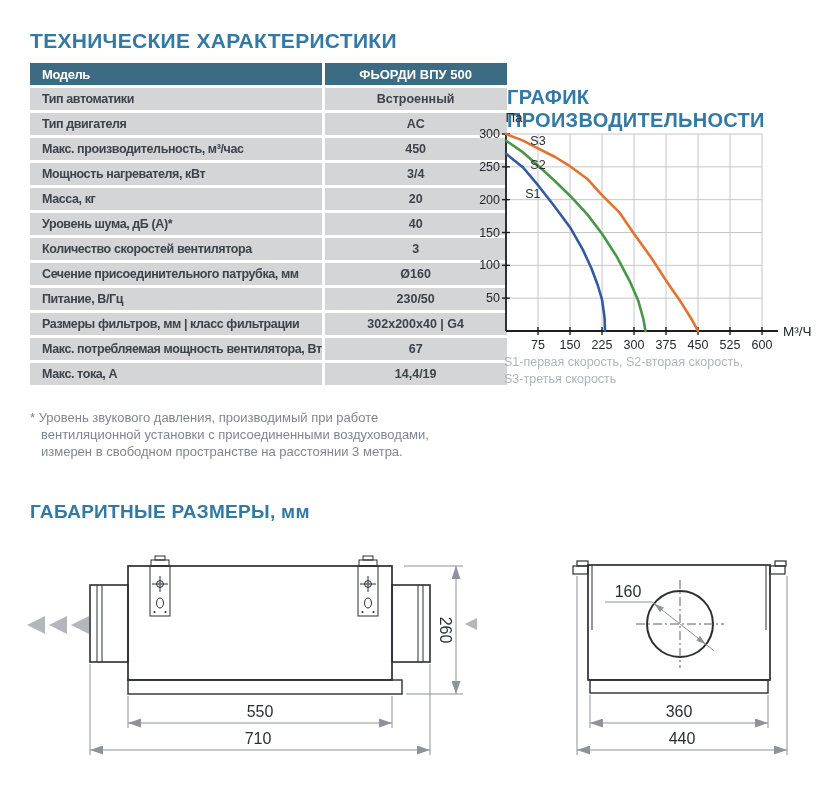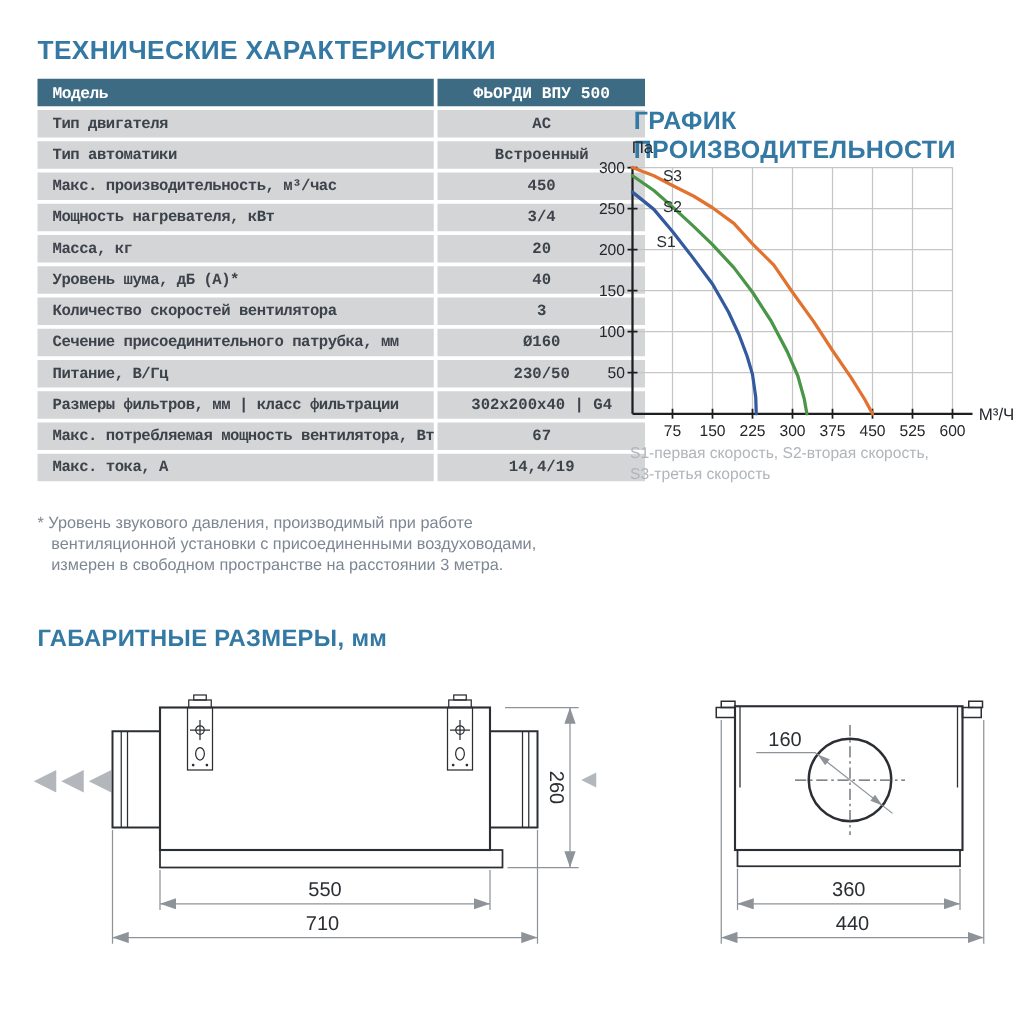--- a/index.html
+++ b/index.html
@@ -12,24 +12,24 @@
   }
   #tech-title{left:30px;top:29px;font-size:21px;}
   #chart-title{left:507px;top:86px;font-size:20px;}
   #dims-title{left:30px;top:501px;font-size:19px;}
 
   table.spec{
     position:absolute;left:27px;top:60px;border-collapse:separate;border-spacing:3px;
   }
   table.spec th, table.spec td{
     height:22px;font-size:12.5px;font-weight:bold;letter-spacing:-0.4px;
-    white-space:nowrap;padding:0;font-family:Liberation Mono, monospace;
+    white-space:nowrap;padding:0;
   }
   table.spec .label{width:266px;text-align:left;padding-left:12px;}
-  table.spec .value{width:166px;text-align:center;letter-spacing:0;}
+  table.spec .value{width:182px;text-align:center;letter-spacing:0;}
   table.spec thead th{background:#3e6b84;color:#ffffff;font-size:13px;}
   table.spec tbody td{background:#d3d5d7;color:#3d434a;}
 
   .footnote{
     position:absolute;left:30px;top:409px;width:424px;
     font-size:13px;line-height:1.32;color:#7d8793;
     padding-left:11px;text-indent:-11px;
   }
   #chart-svg{position:absolute;left:478px;top:106px;}
   .chart-caption{
@@ -48,27 +48,27 @@
 
   <table class="spec">
     <thead>
       <tr>
         <th class="label">Модель</th>
         <th class="value">ФЬОРДИ ВПУ 500</th>
       </tr>
     </thead>
     <tbody>
     <tr>
+      <td class="label">Тип автоматики</td>
+      <td class="value">Встроенный</td>
+    </tr>
+
+    <tr>
       <td class="label">Тип двигателя</td>
       <td class="value">AC</td>
-    </tr>
-
-    <tr>
-      <td class="label">Тип автоматики</td>
-      <td class="value">Встроенный</td>
     </tr>
 
     <tr>
       <td class="label">Макс. производительность, м³/час</td>
       <td class="value">450</td>
     </tr>
 
     <tr>
       <td class="label">Мощность нагревателя, кВт</td>
       <td class="value">3/4</td>

